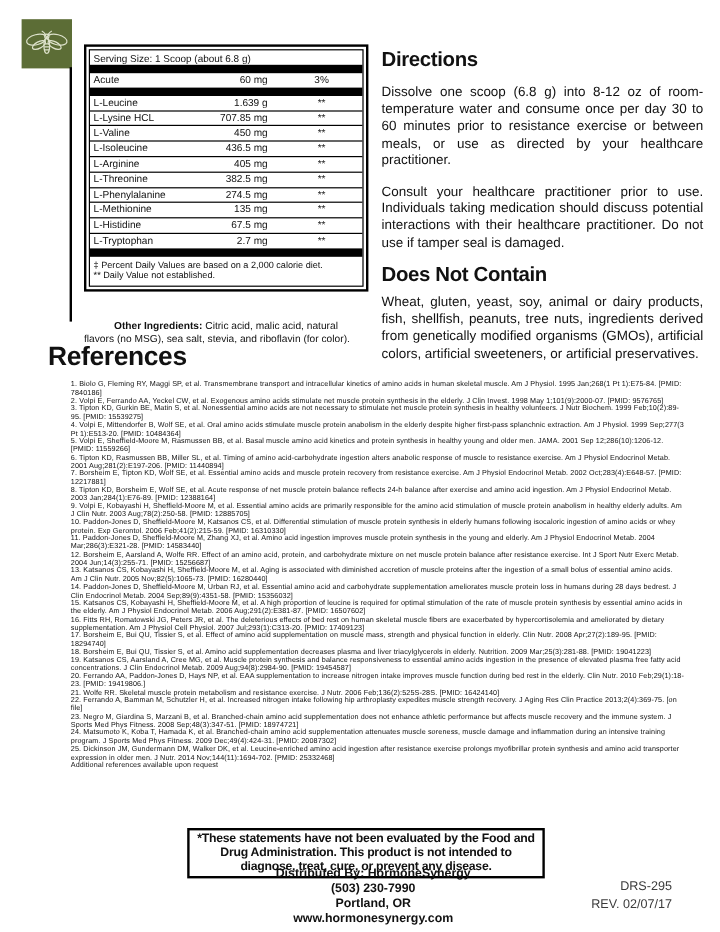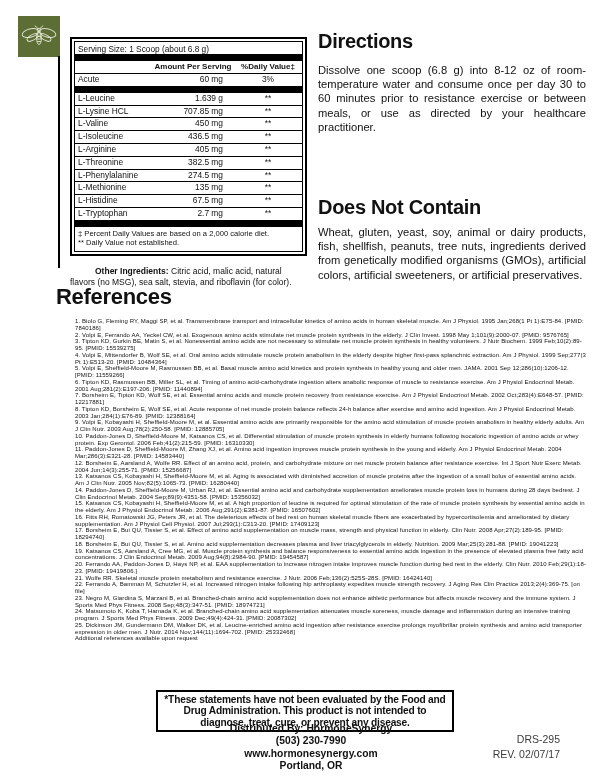--- a/index.html
+++ b/index.html
@@ -27,26 +27,26 @@
   .sf-row .n{flex:1;}
   .sf-row .a{width:88px;text-align:right;padding-right:14px;box-sizing:border-box;}
   .sf-row .d{width:62px;text-align:center;}
   .sf-foot{font-size:7.6px;line-height:9.6px;padding:2px 3px 3px;}
 
   .other-ing{position:absolute;left:70px;top:266px;width:238px;font-size:8.5px;line-height:10.5px;}
   .other-ing b{font-weight:700;padding-left:25px;}
 
   
   .directions{position:absolute;left:318px;top:26px;width:268px;}
-  .section-h{font-size:20px;font-weight:700;margin:4px 0 10px 0;letter-spacing:-0.3px;}
+  .section-h{font-size:17px;font-weight:700;margin:14px 0 10px 0;letter-spacing:-0.3px;}
   .body-p{font-size:11.2px;line-height:14.2px;text-align:justify;margin:0 0 12px 0;}
-  .dnc{position:absolute;left:318px;top:192px;width:268px;}
-
-  
-  .refs{position:absolute;left:56px;top:284px;width:534px;}
+  .dnc{position:absolute;left:318px;top:205px;width:268px;}
+
+  
+  .refs{position:absolute;left:40px;top:284px;width:534px;}
   .refs-h{font-size:22px;font-weight:700;margin:0 0 8px 0;letter-spacing:-0.3px;}
   .ref-list{margin-left:19px;width:512px;}
   .ref-item,.ref-footer{font-size:6px;line-height:6.75px;letter-spacing:0.1px;}
 
   
   .disclaimer{position:absolute;left:156px;top:690px;width:298px;box-sizing:border-box;border:2px solid #000;padding:2px 5px;font-weight:700;font-size:10.2px;line-height:11.4px;text-align:center;letter-spacing:-0.2px;}
   .distributor{position:absolute;left:150px;top:723px;width:322px;text-align:center;font-weight:700;font-size:10.3px;line-height:12.3px;}
   .doccodes{position:absolute;right:40px;top:732px;text-align:right;font-size:10.5px;line-height:15px;color:#3c3c3c;}
 </style>
 </head>
@@ -70,25 +70,20 @@
       <path d="M15.8 14.5 H20.2 M15.8 17 H20.2 M16.2 19.5 H19.8"></path>
     </g>
   </svg>
 </div>
 <div class="vline"></div>
 
 <div class="sf-panel">
   <div class="sf-inner">
     <div class="sf-serving">Serving Size: 1 Scoop (about 6.8 g)</div>
     <div class="sf-bar"></div>
-    <div class="sf-head">
-      <span class="n"></span>
-      <span class="a">Amount Per Serving</span>
-      <span class="d">%Daily Value‡</span>
-    </div>
     <div class="sf-row" style="border-bottom:none;">
       <span class="n">Acute</span>
       <span class="a">60 mg</span>
       <span class="d" style="text-align:center;">3%</span>
     </div>
     <div class="sf-bar"></div>
     <div>
         <div class="sf-row">
           <span class="n">L-Leucine</span>
           <span class="a">1.639 g</span>
@@ -148,20 +143,21 @@
   </div>
 </div>
 
 <div class="other-ing">
   <b>Other Ingredients:</b><span> Citric acid, malic acid, natural flavors (no MSG), sea salt, stevia, and riboflavin (for color).</span>
 </div>
 
 <div class="directions">
   <h2 class="section-h">Directions</h2>
   <p class="body-p">Dissolve one scoop (6.8 g) into 8-12 oz of room-temperature water and consume once per day 30 to 60 minutes prior to resistance exercise or between meals, or use as directed by your healthcare practitioner.</p>
+  <p class="body-p">Consult your healthcare practitioner prior to use. Individuals taking medication should discuss potential interactions with their healthcare practitioner. Do not use if tamper seal is damaged.</p>
 </div>
 
 <div class="dnc">
   <h2 class="section-h" style="margin-bottom:6px;">Does Not Contain</h2>
   <p class="body-p">Wheat, gluten, yeast, soy, animal or dairy products, fish, shellfish, peanuts, tree nuts, ingredients derived from genetically modified organisms (GMOs), artificial colors, artificial sweeteners, or artificial preservatives.</p>
 </div>
 
 <div class="refs">
   <h2 class="refs-h">References</h2>
   <div class="ref-list">
@@ -192,20 +188,20 @@
       <div class="ref-item">25. Dickinson JM, Gundermann DM, Walker DK, et al. Leucine-enriched amino acid ingestion after resistance exercise prolongs myofibrillar protein synthesis and amino acid transporter expression in older men. J Nutr. 2014 Nov;144(11):1694-702. [PMID: 25332468]</div>
       <div class="ref-footer">Additional references available upon request</div>
     </div>
 </div>
 
 <div class="disclaimer">*These statements have not been evaluated by the Food and Drug Administration. This product is not intended to diagnose, treat, cure, or prevent any disease.</div>
 
 <div class="distributor">
   <div>Distributed By: HormoneSynergy</div>
   <div>(503) 230-7990</div>
+  <div>Portland, OR</div>
   <div>www.hormonesynergy.com</div>
-  <div>Portland, OR</div>
 </div>
 
 <div class="doccodes">
   <div>DRS-295</div>
   <div>REV. 02/07/17</div>
 </div>
 
 </body></html>

